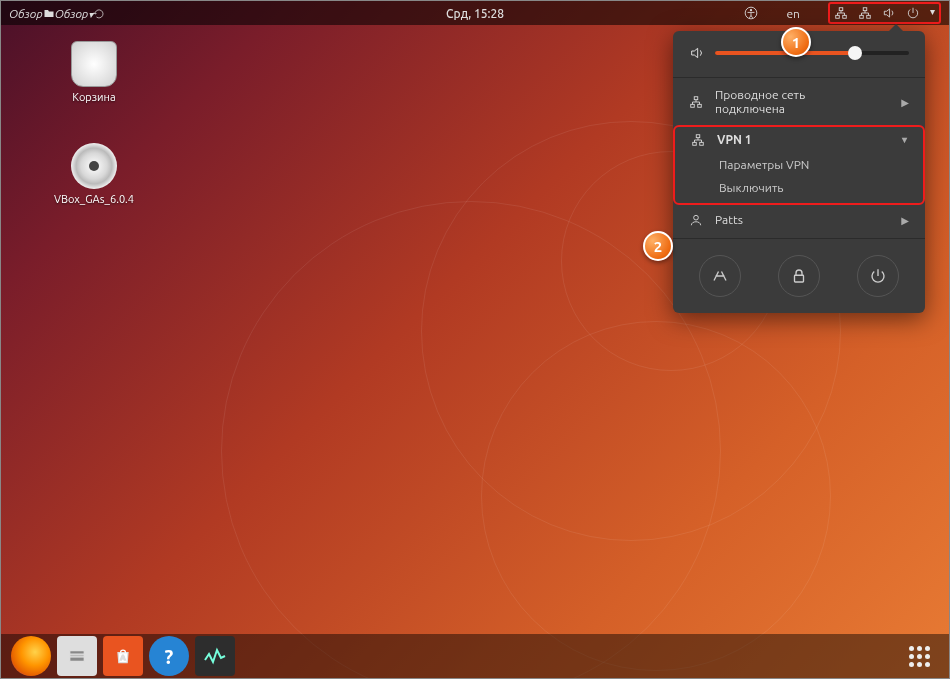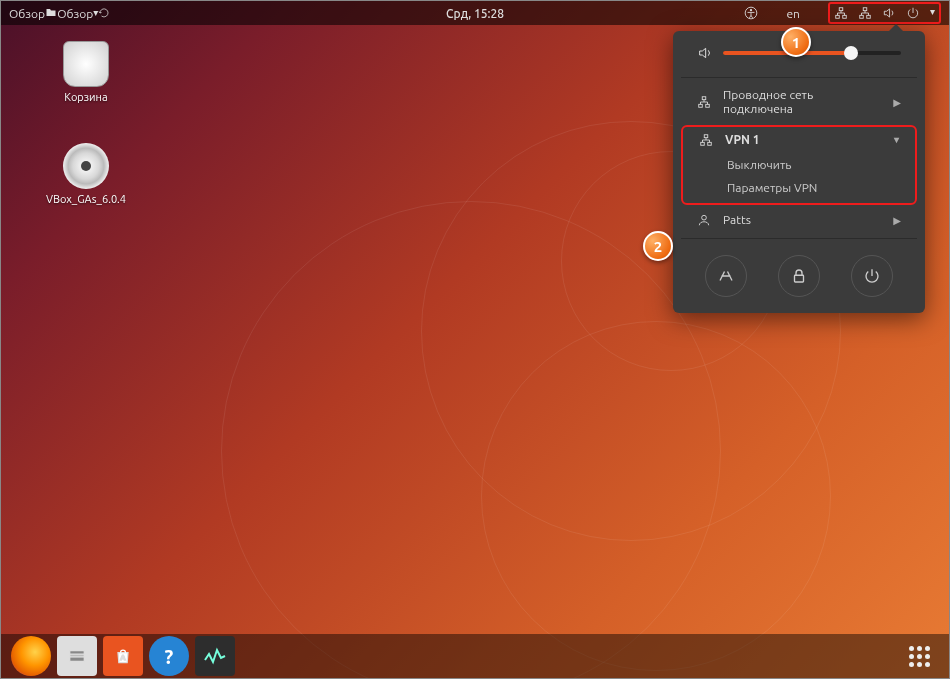--- a/index.html
+++ b/index.html
@@ -18,45 +18,45 @@
   .c2{ width:350px;height:350px; left:480px; top:320px;}
   .c3{ width:220px;height:220px; left:560px; top:150px;}
   .c4{ width:420px;height:420px; left:420px; top:120px;}
 
   
   .topbar {
     position:absolute; top:0; left:0; right:0; height:24px;
     background:rgba(0,0,0,0.55); color:#ddd;
     display:flex; align-items:center; padding:0 8px; font-size:12px;
   }
-  .topbar .left { display:flex; align-items:flex-start; gap:0;}
+  .topbar .left { display:flex; align-items:flex-end; gap:0;font-style:italic;}
   .topbar .center { position:absolute; left:50%; transform:translateX(-50%); font-weight:500;}
   .topbar .right { margin-left:auto; display:flex; align-items:center; gap:28px;}
   .icon { display:inline-flex; align-items:center; justify-content:center;}
   .icon svg { stroke:#ddd; fill:none; stroke-width:1.5;}
   .places-icon svg, .star-icon svg{ fill:#ddd; stroke:none;}
   .topbar .right .redbox{
     border:2px solid #ef1c1c; border-radius:3px; padding:2px 4px; display:flex; gap:10px;
   }
 
   
   .desktop { position:absolute; top:24px; left:0; right:0; bottom:40px;}
-  .d-icon { position:absolute; width:86px; text-align:center; color:#fff; font-size:11px; text-shadow:0 1px 2px rgba(0,0,0,0.6);}
+  .d-icon { position:absolute; width:86px; text-align:center; color:#fff; font-size:11px; text-shadow:0 1px 2px rgba(0,0,0,0.6);margin-left:8px;}
   .d-icon .glyph{ width:46px;height:46px;margin:0 auto 4px; display:flex;align-items:center;justify-content:center;}
   .trash .glyph{ background:radial-gradient(#fff,#d0d0d0); border-radius:6px 6px 12px 12px; border:1px solid #999;}
   .disc .glyph{ background:radial-gradient(circle,#fff 0%,#d8d8d8 40%,#bbb 55%,#eee 70%,#ccc 100%); border-radius:50%; position:relative;}
   .disc .glyph::after{content:"";position:absolute;width:10px;height:10px;border-radius:50%;background:#444;top:18px;left:18px;}
   .file .glyph{ background:#fdfdfb;border:1px solid #aaa;border-radius:2px;position:relative;}
   .file .glyph::before{content:"</>";position:absolute;width:100%;text-align:center;top:14px;color:#777;font-size:10px;}
 
   
   .popover{
     position:absolute; top:30px; right:24px; width:252px;
     background:#3b3b3b; color:#ddd; border-radius:6px;
-    box-shadow:0 6px 24px rgba(0,0,0,0.5); padding:8px 8px 16px;
+    box-shadow:0 6px 24px rgba(0,0,0,0.5); padding:8px 0 16px;
   }
   .popover::before{
     content:""; position:absolute; top:-7px; right:22px;
     border-left:7px solid transparent;border-right:7px solid transparent;border-bottom:7px solid #3b3b3b;
   }
   .vol-row{display:flex;align-items:center;gap:10px;padding:6px 16px 12px;}
   .slider{flex:1;height:4px;background:#222;border-radius:2px;position:relative;}
   .slider .fill{position:absolute;height:100%;background:#e95420;border-radius:2px;width:72%;}
   .slider .thumb{position:absolute;width:14px;height:14px;border-radius:50%;background:#f5f5f5;top:-5px;left:calc(72% - 7px);}
   .sep{height:1px;background:#2b2b2b;margin:4px 0;}
@@ -200,22 +200,22 @@
         <svg width="14" height="14" viewBox="0 0 24 24">
             <rect x="9" y="3" width="6" height="5"></rect>
             <rect x="3" y="16" width="6" height="5"></rect>
             <rect x="15" y="16" width="6" height="5"></rect>
             <path d="M12 8v4M6 16v-4h12v4"></path>
           </svg>
       </span>
       <span class="lbl">VPN 1</span>
       <span class="arrow">▾</span>
     </div>
+    <div class="menu-sub">Параметры VPN</div>
     <div class="menu-sub">Выключить</div>
-    <div class="menu-sub">Параметры VPN</div>
   </div>
 
   <div class="menu-item">
     <span class="icon">
       <svg width="14" height="14" viewBox="0 0 24 24">
           <circle cx="12" cy="8" r="4"></circle>
           <path d="M4 21c0-4 4-6 8-6s8 2 8 6"></path>
         </svg>
     </span>
     <span class="lbl">Patts</span>

